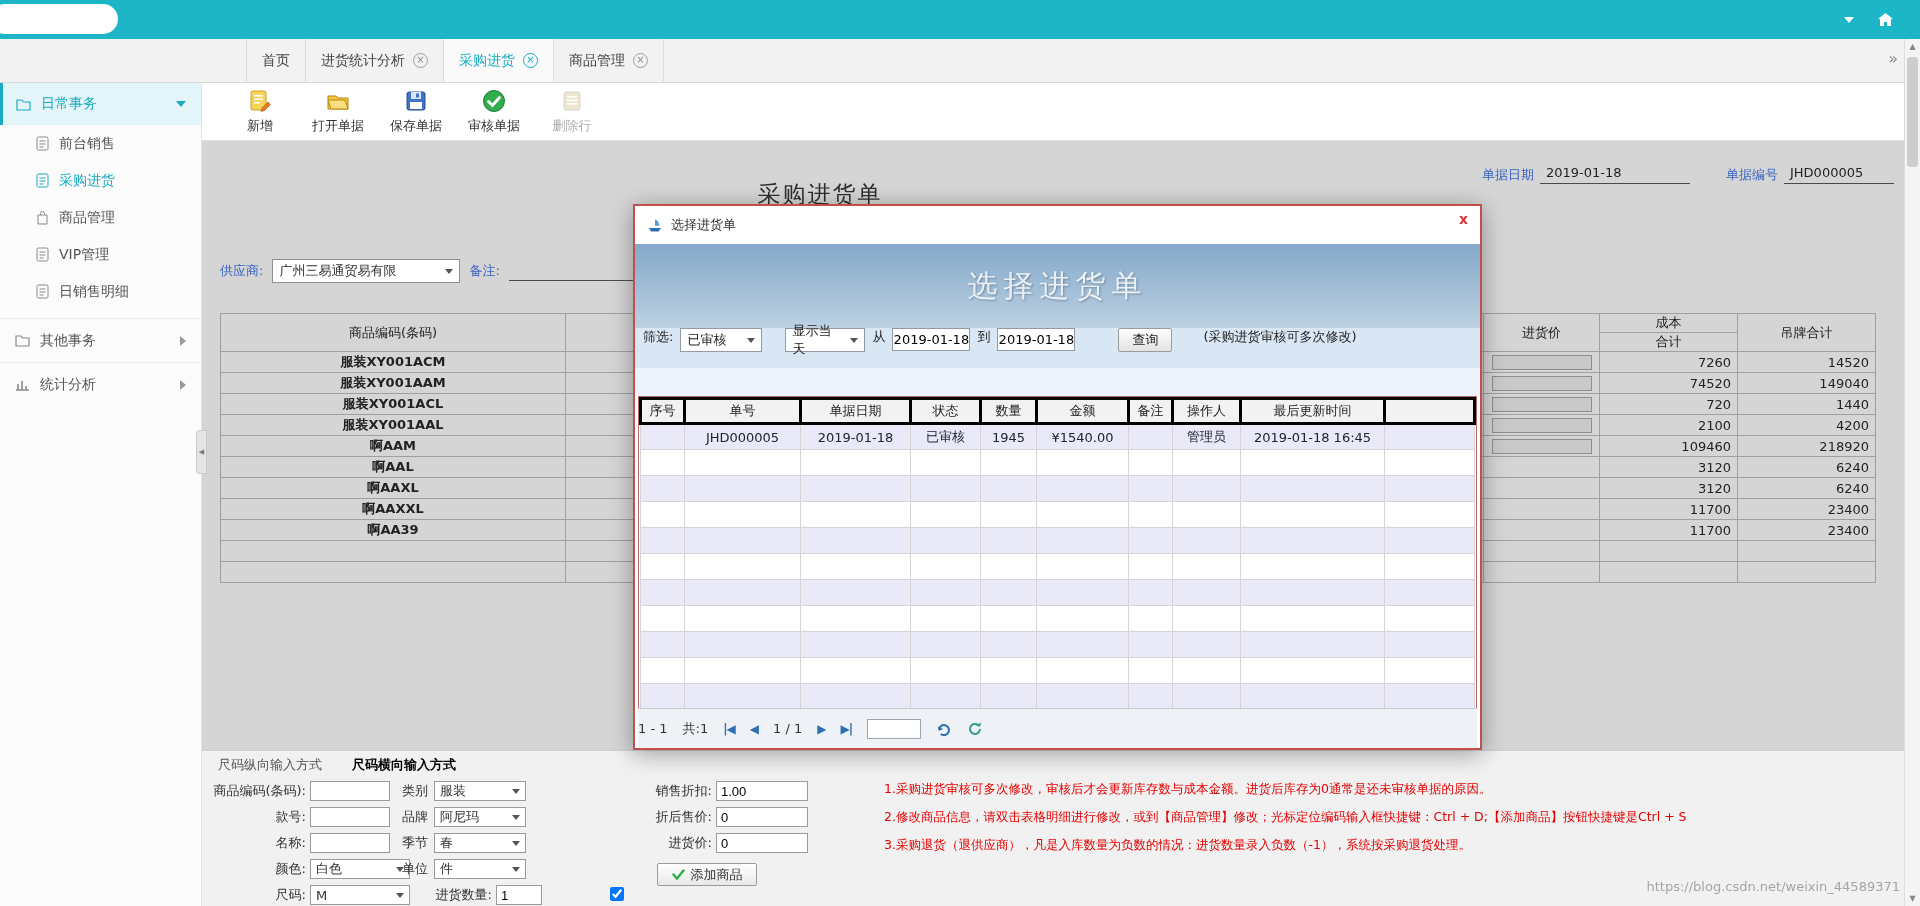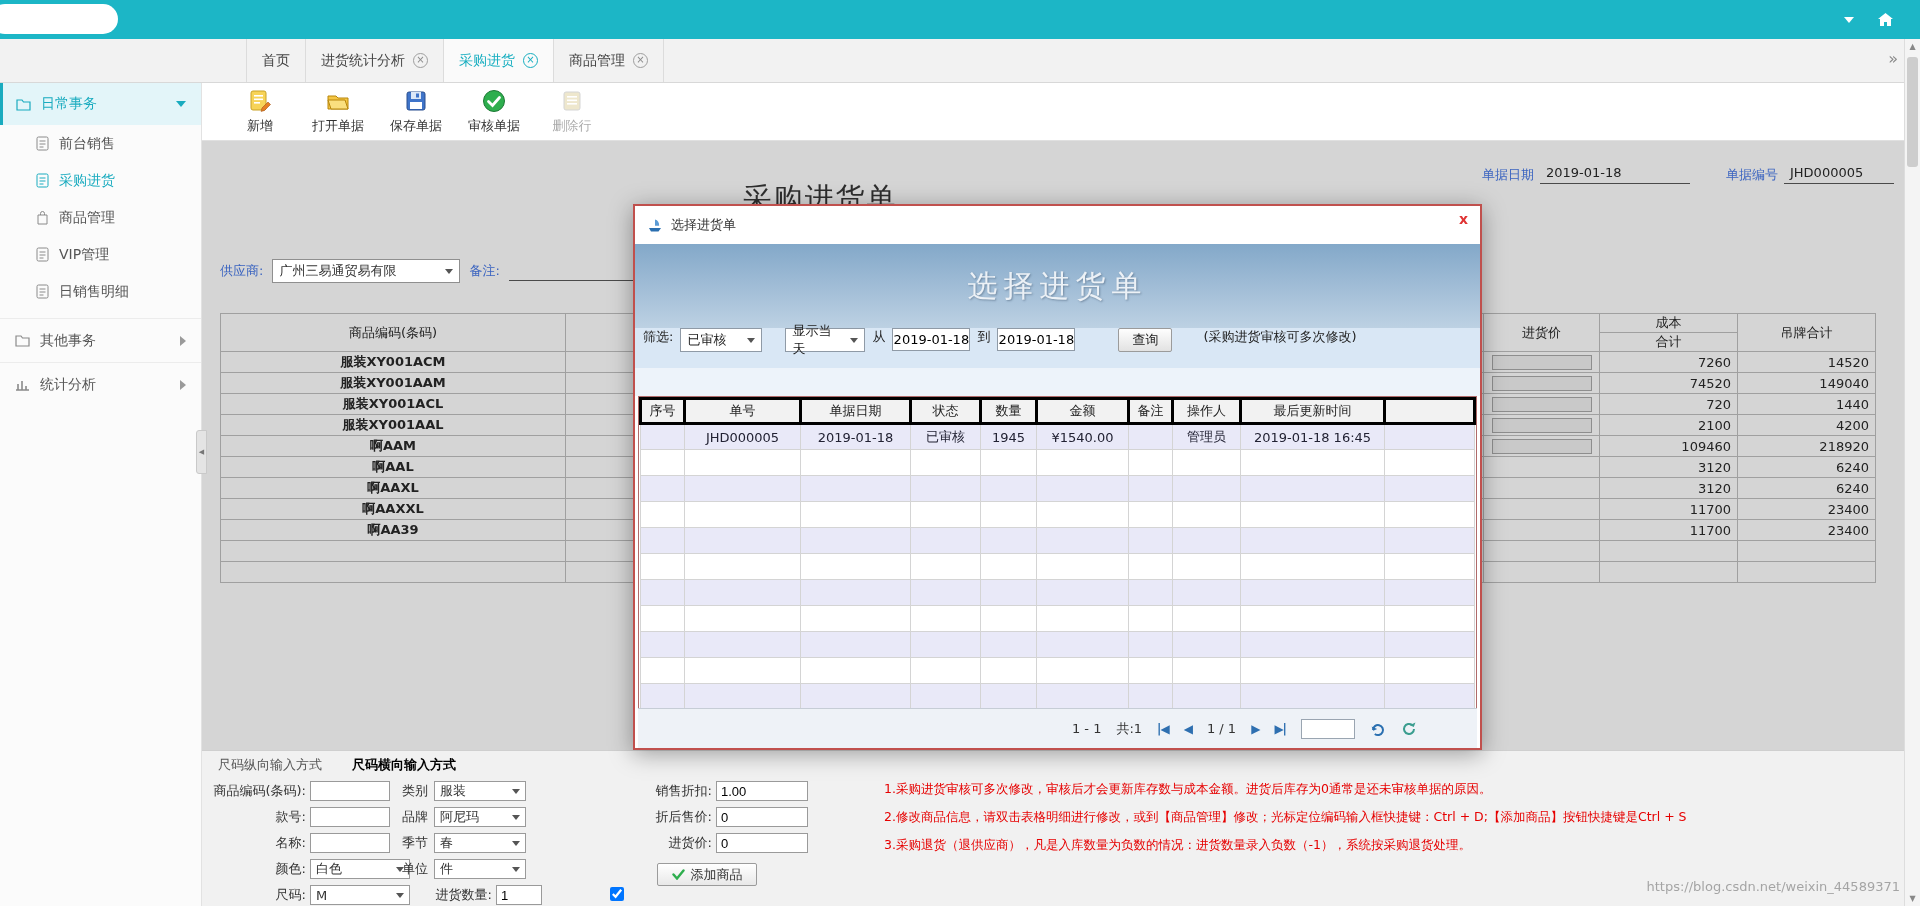--- a/index.html
+++ b/index.html
@@ -36,21 +36,21 @@
 .sec-arrow{margin-left:auto;margin-right:15px;width:0;height:0;border-top:5px solid transparent;border-bottom:5px solid transparent;border-left:6px solid #9a9a9a}
 .collapse-handle{position:absolute;left:196px;top:430px;width:11px;height:44px;background:#e4e4e4;border:1px solid #c9c9c9;border-radius:3px 0 0 3px;display:flex;align-items:center;justify-content:center;font-size:7px;color:#777;z-index:5}
 
 
 .main{position:absolute;left:202px;top:83px;right:16px;bottom:0}
 .toolbar{position:absolute;left:0;top:0;width:100%;height:58px;background:#fff;display:flex;align-items:center;gap:22px;padding-left:30px;border-bottom:1px solid #e0e0e0}
 .tool{display:flex;flex-direction:column;align-items:center;gap:3px;font-size:13px;color:#333;min-width:56px}
 .tool.disabled{opacity:.42}
 
 .content{position:absolute;left:0;top:58px;width:100%;height:609px;background:#d5d5d5}
-.doc-title{position:absolute;left:488px;width:260px;top:38px;text-align:center;font-size:29px;color:#2e2e2e;letter-spacing:2px}
+.doc-title{position:absolute;left:488px;width:260px;top:38px;text-align:center;font-size:23px;color:#2e2e2e;letter-spacing:2px}
 .doc-head-right{position:absolute;right:10px;top:24px;display:flex;gap:36px;align-items:flex-end}
 .hfield{display:flex;align-items:flex-end;gap:6px}
 .blue{color:#3b64c0}
 .uval{border-bottom:1px solid #4a4a4a;min-width:110px;height:19px;font-size:13px;color:#222;padding:0 6px}
 .uval.wide{min-width:150px}
 .supplier-row{position:absolute;left:18px;top:118px;display:flex;align-items:center;gap:9px}
 .sel{background:#fff;border:1px solid #8f8f8f;height:24px;display:flex;align-items:center;justify-content:space-between;gap:8px;padding:0 6px;font-size:13px}
 .caret{width:0;height:0;border-left:4px solid transparent;border-right:4px solid transparent;border-top:5px solid #555;flex:none}
 .remark-line{border:none;border-bottom:1px solid #4a4a4a;background:transparent;width:290px;height:20px;font:inherit}
 
@@ -83,21 +83,21 @@
 .m-sub{position:absolute;left:0;top:162px;right:0;height:28px;background:#edf3fa}
 .msel{height:24px;background:#fff;border:1px solid #8f9aa6;display:flex;align-items:center;justify-content:space-between;gap:8px;padding:0 6px;font-size:13px}
 .minput{height:23px;border:1px solid #8f9aa6;width:78px;text-align:center;font-size:13px;font-family:inherit;background:#fff}
 .mbtn{height:24px;padding:0 13px;background:linear-gradient(#fefefe,#e2e2e2);border:1px solid #9b9b9b;border-radius:2px;font-size:13px;color:#222}
 .m-hint{margin-left:24px;color:#222}
 .m-grid{position:absolute;left:3px;top:190px;right:3px;border:1px solid #b06a6a;background:#fff}
 .m-grid table{width:100%;border-collapse:collapse;table-layout:fixed}
 .m-grid th{height:25px;background:#f2f2f2;border:3px solid #000000;font-weight:normal;font-size:13px;color:#222;white-space:nowrap;overflow:hidden}
 .m-grid td{height:26px;border:1px solid #d4d4d4;font-size:13px;text-align:center;color:#223;white-space:nowrap;overflow:hidden}
 .m-grid tr.lav{background:#e9e9f8}
-.m-pager{position:absolute;left:3px;right:3px;top:502px;bottom:0;background:#eef2f7;border-top:1px solid #c6cdd6;display:flex;align-items:center;justify-content:flex-end;gap:15px;padding-right:60px;font-size:13px;color:#333}
+.m-pager{position:absolute;left:3px;right:3px;top:502px;bottom:0;background:#eef2f7;border-top:1px solid #c6cdd6;display:flex;align-items:center;gap:15px;padding-right:60px;font-size:13px;color:#333}
 .pgico{color:#2e6fb0;font-weight:bold;font-size:12px;letter-spacing:-1px}
 .pginput{width:54px;height:20px;border:1px solid #9aa5b1;background:#fff}
 
 
 .vscroll{position:absolute;right:0;top:39px;bottom:0;width:16px;background:#f4f4f4;border-left:1px solid #ddd;z-index:40}
 .vs-up{position:absolute;top:3px;left:0;width:100%;text-align:center;font-size:8px;color:#888}
 .vs-down{position:absolute;bottom:3px;left:0;width:100%;text-align:center;font-size:8px;color:#888}
 .vs-thumb{position:absolute;top:18px;left:2px;right:2px;height:110px;background:#cdcdcd;border-radius:3px}
 
 .watermark{position:absolute;right:20px;bottom:12px;color:rgba(150,150,150,.85);font-size:13px;z-index:60}

